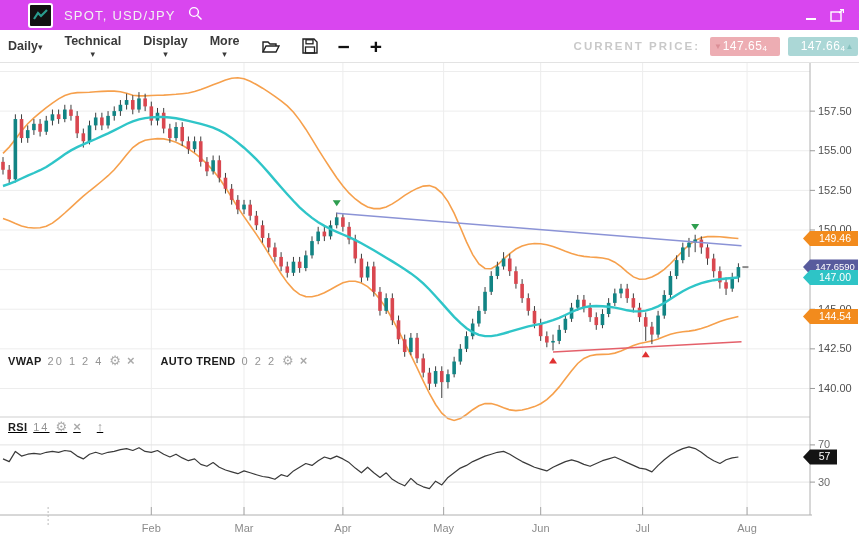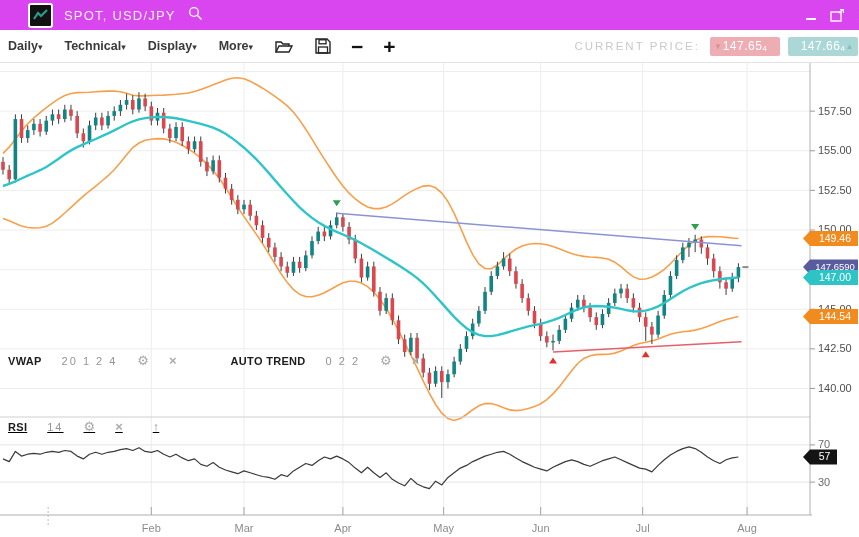--- a/index.html
+++ b/index.html
@@ -13,36 +13,36 @@
   .title-text{color:#f2f2f2;font-size:13px;letter-spacing:1.2px;margin-left:11px;font-weight:400;}
   .search{margin-left:12px;}
   .win-controls{margin-left:auto;display:flex;align-items:center;gap:10px;margin-right:8px;}
   .win-btn{color:#fff;width:16px;height:16px;display:flex;align-items:center;justify-content:center;
            font-size:14px;line-height:1;}
   .minimize-bar{width:10px;height:2px;background:#fff;margin-top:8px;}
   
   .toolbar{position:absolute;left:0;top:30px;width:859px;height:32px;background:#fff;
            border-bottom:1px solid #e3e3e3;display:flex;align-items:center;z-index:10;}
   .menu{display:flex;align-items:center;margin-left:8px;cursor:default;}
-  .menu + .menu{margin-left:22px;}
+  .menu + .menu{margin-left:22px;flex-direction:column;}
   .menu-label{font-size:12.5px;font-weight:bold;color:#3a3a3a;}
   .caret{font-size:9px;color:#3a3a3a;margin-top:1px;}
   .tb-icon{margin-left:22px;display:flex;align-items:center;}
   .zoom-btn{font-size:21px;font-weight:bold;color:#111;margin-left:20px;line-height:1;}
-  .cp-label{margin-left:auto;font-size:11.5px;color:#c9c9c9;letter-spacing:2px;font-weight:400;}
+  .cp-label{margin-left:auto;font-size:11.5px;color:#c9c9c9;letter-spacing:2px;font-weight:700;}
   .quote-badge{width:70px;height:19px;border-radius:2px;display:flex;align-items:center;
                justify-content:center;color:#fff;font-size:12px;letter-spacing:.5px;position:relative;}
   .quote-badge .sub{font-size:8px;margin-top:4px;}
   .bid{background:#edadb3;margin-left:10px;}
   .ask{background:#abd7d6;margin-left:8px;margin-right:1px;}
   .q-arrow{position:absolute;font-size:8px;top:5px;}
   .bid .q-arrow{left:4px;color:#db8e96;}
   .ask .q-arrow{right:4px;color:#84c0bd;}
   
-  .ind-row{position:absolute;left:8px;display:flex;align-items:center;gap:20px;z-index:5;
+  .ind-row{position:absolute;left:8px;display:flex;align-items:center;gap:6px;z-index:5;
            font-size:11px;white-space:nowrap;text-align:right;}
   .ind-name{font-weight:bold;color:#1c1c1c;letter-spacing:.3px;}
   .ind-params{color:#949494;letter-spacing:2px;}
   .ind-gear{color:#aaa;font-size:13px;}
   .ind-close{color:#aaa;font-size:13px;font-weight:bold;}
   .ind-gap{width:14px;}
   .ind-arrow{color:#8f8f8f;font-size:13px;margin-left:10px;}
   #vwap-row{top:353px;}
   #rsi-row{top:419px;text-decoration:underline;}
   svg text{font-family:"Liberation Sans",sans-serif;}

